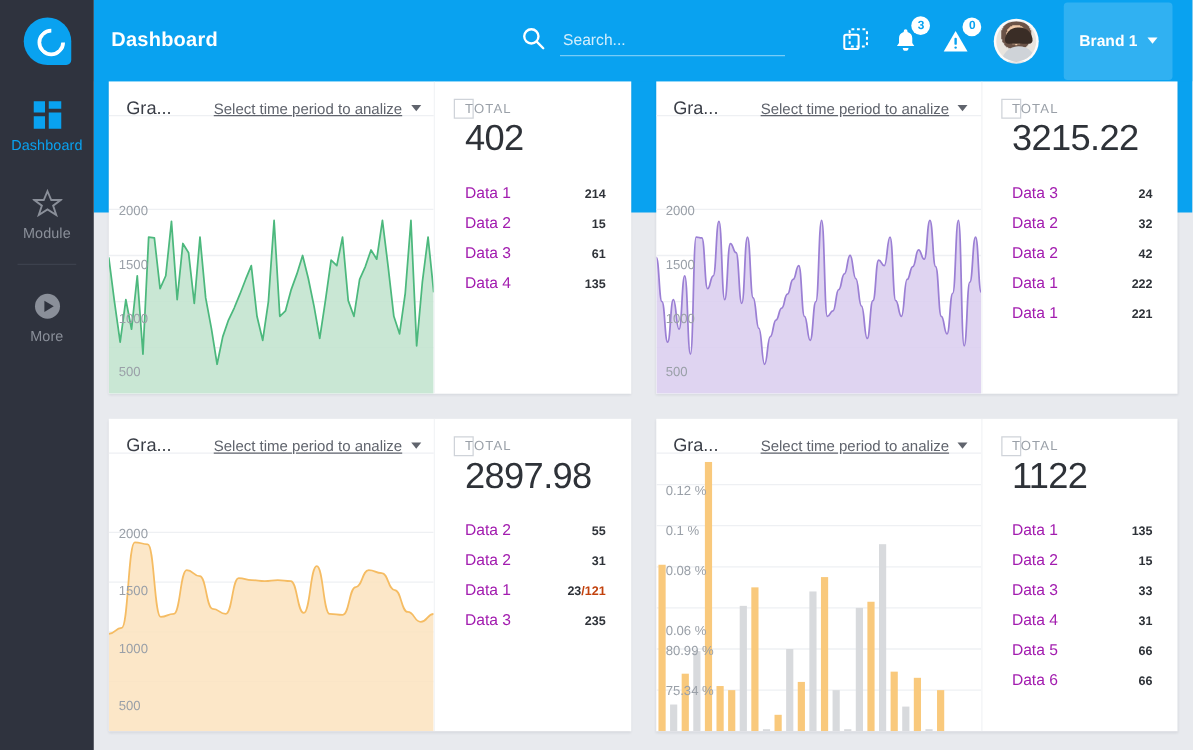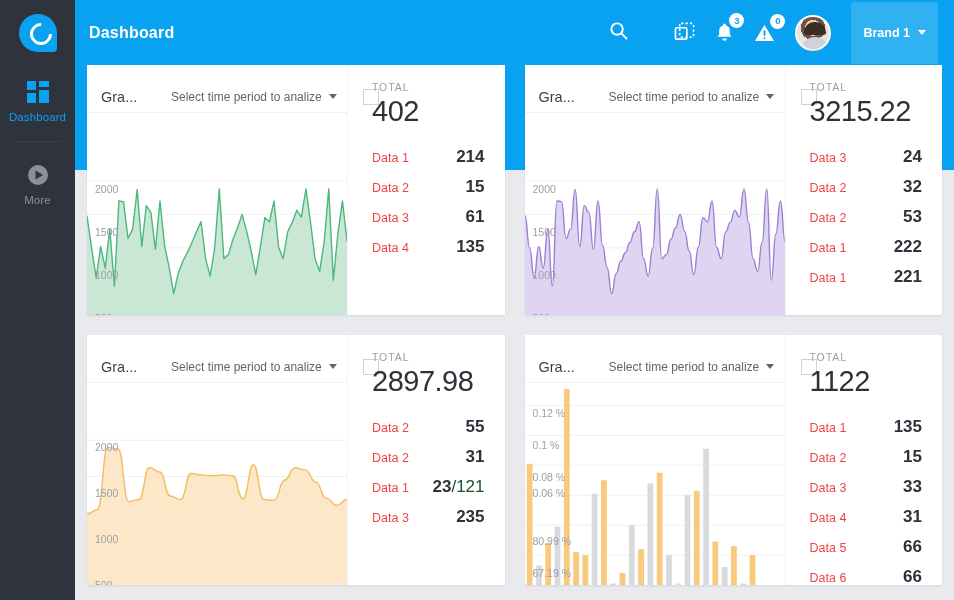--- a/index.html
+++ b/index.html
@@ -134,31 +134,31 @@
     gap: 20px 20px; padding-top: 0;
   }
 
   .card {
     background: #fff; display: flex;
     box-shadow: 0 1px 2px rgba(40,50,70,.10);
     height: 250px; overflow: hidden;
   }
   .card-chart { flex: 0 0 260px; display: flex; flex-direction: column; }
   .card-head {
-    height: 48px; border-bottom: 1px solid #eef0f3;
+    height: 28px; border-bottom: 1px solid #eef0f3;
     display: flex; align-items: center; padding: 16px 0 0 14px;
     white-space: nowrap;
   }
   .card-title {
     font-size: 14.5px; color: #3b3f48; font-weight: normal;
     width: 62px; overflow: hidden;
   }
   .select-period {
     font-size: 12px; color: #60646d; display: flex; align-items: center;
-    gap: 7px; cursor: pointer; margin-left: 8px;
+    gap: 7px; cursor: pointer; margin-left: 8px; text-decoration: underline;
   }
   .select-period .caret { color: #60646d; }
   .chk {
     width: 16px; height: 16px; border: 1px solid #cfd3d9;
     background: #fff; cursor: pointer; flex: none;
     margin-left: auto; margin-right: -32px;
   }
   .plot { flex: 1; position: relative; overflow: hidden; }
   .plot svg { display: block; width: 100%; height: 100%; }
   .ylab {
@@ -175,23 +175,23 @@
     font-size: 10.5px; color: #9aa0a8; letter-spacing: .9px;
   }
   .stats-total-val {
     font-size: 29px; color: #2e3238; font-weight: normal;
     margin-top: 2px; margin-bottom: 14px; letter-spacing: -.5px;
   }
   .stat-row {
     display: flex; justify-content: space-between; align-items: baseline;
     padding: 5px 0;
   }
-  .stat-k { font-size: 12.5px; color: #ef4444; }
-  .stat-v { font-size: 17px; color: #2e3238; font-weight: bold; }
-  .stat-v .muted { color: #14532d; font-weight: normal; }
+  .stat-k { font-size: 12.5px; color: #a21caf; }
+  .stat-v { font-size: 10px; color: #2e3238; font-weight: bold; }
+  .stat-v .muted { color: #c2410c; font-weight: bold; }
 </style>
 </head>
 <body>
 
 <div class="app">
 
   <div class="blue-bg"></div>
 
   <nav class="sidebar">
     <div class="logo-wrap">
@@ -204,20 +204,28 @@
             <i></i>
             <i></i>
             <i></i>
             <i></i>
           </span>
       </span>
       <span class="lbl">Dashboard</span>
     </div>
 
 
+    <div class="nav-item">
+      <span class="ico">
+        <svg width="24" height="23" viewBox="0 0 24 23" fill="none" stroke="#8a8f99" stroke-width="1.5">
+          <polygon points="12,2 15,9 22.5,9 16.5,13.5 19,21 12,16.5 5,21 7.5,13.5 1.5,9 9,9"></polygon>
+        </svg>
+      </span>
+      <span class="lbl">Module</span>
+    </div>
 
     <div class="nav-sep"></div>
 
     <div class="nav-item">
       <span class="ico">
         <svg width="22" height="22" viewBox="0 0 22 22">
           <circle cx="11" cy="11" r="10" fill="#8a8f99"></circle>
           <polygon points="8.5,6.5 16,11 8.5,15.5" fill="#2f333e"></polygon>
         </svg>
       </span>
@@ -228,20 +236,21 @@
   <header class="header">
     <div class="page-title">Dashboard</div>
 
     <div class="search-box">
       <span>
         <svg width="19" height="19" viewBox="0 0 20 20" fill="none" stroke="#fff" stroke-width="2">
           <circle cx="8.5" cy="8.5" r="6"></circle>
             <line x1="13" y1="13" x2="18.5" y2="18.5" stroke-linecap="round"></line>
         </svg>
       </span>
+      <input class="search-input" type="text" placeholder="Search..." style="">
     </div>
 
     <div class="hdr-icons">
       <span class="hdr-ic">
         <svg width="21" height="21" viewBox="0 0 22 22" fill="none" stroke="#fff" stroke-width="1.7">
           <rect x="6" y="1.5" width="14.5" height="14.5" rx="1.5" stroke-dasharray="2.4 2.2"></rect>
           <rect x="1.5" y="6" width="12" height="12" rx="1.5"></rect>
         </svg>
       </span>
 
@@ -355,21 +364,21 @@
               <div class="stat-row">
                 <span class="stat-k">Data 3</span>
                 <span class="stat-v">24</span>
               </div>
               <div class="stat-row">
                 <span class="stat-k">Data 2</span>
                 <span class="stat-v">32</span>
               </div>
               <div class="stat-row">
                 <span class="stat-k">Data 2</span>
-                <span class="stat-v">53</span>
+                <span class="stat-v">42</span>
               </div>
               <div class="stat-row">
                 <span class="stat-k">Data 1</span>
                 <span class="stat-v">222</span>
               </div>
               <div class="stat-row">
                 <span class="stat-k">Data 1</span>
                 <span class="stat-v">221</span>
               </div>
             </div>
@@ -468,23 +477,23 @@
                 <rect x="206.05" y="167.94074074074075" width="5.757142857142858" height="40.05925925925926" fill="#f9c97c"></rect>
                 <rect x="215.3357142857143" y="206.45925925925926" width="5.757142857142858" height="1.5407407407407405" fill="#d8dadd"></rect>
                 <rect x="224.6214285714286" y="177.1851851851852" width="5.757142857142858" height="30.814814814814813" fill="#f9c97c"></rect>
                 <rect x="233.90714285714287" y="208" width="5.757142857142858" height="0.8" fill="#d8dadd"></rect>
                 <rect x="243.19285714285715" y="208" width="5.757142857142858" height="0.8" fill="#d8dadd"></rect>
                 <rect x="252.47857142857143" y="208" width="5.757142857142858" height="0.8" fill="#d8dadd"></rect>
               </svg>
             <span class="ylab" style="top:24px">0.12 %</span>
             <span class="ylab" style="top:56px">0.1 %</span>
             <span class="ylab" style="top:88px">0.08 %</span>
-            <span class="ylab" style="top:104px">0.06 %</span>
+            <span class="ylab" style="top:136px">0.06 %</span>
             <span class="ylab" style="top:152px">80.99 %</span>
-            <span class="ylab" style="top:184px">67.19 %</span>
+            <span class="ylab" style="top:184px">75.34 %</span>
           </div>
         </div>
         <div class="card-stats">
           <div class="stats-total-lbl">TOTAL</div>
           <div class="stats-total-val">1122</div>
           <div>
               <div class="stat-row">
                 <span class="stat-k">Data 1</span>
                 <span class="stat-v">135</span>
               </div>

